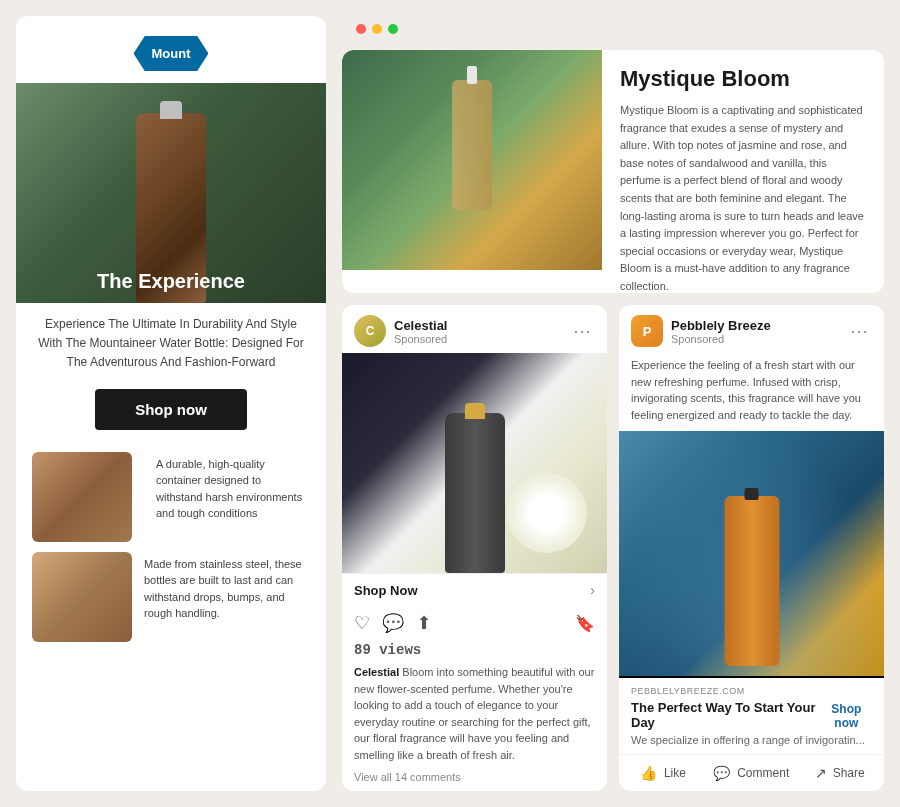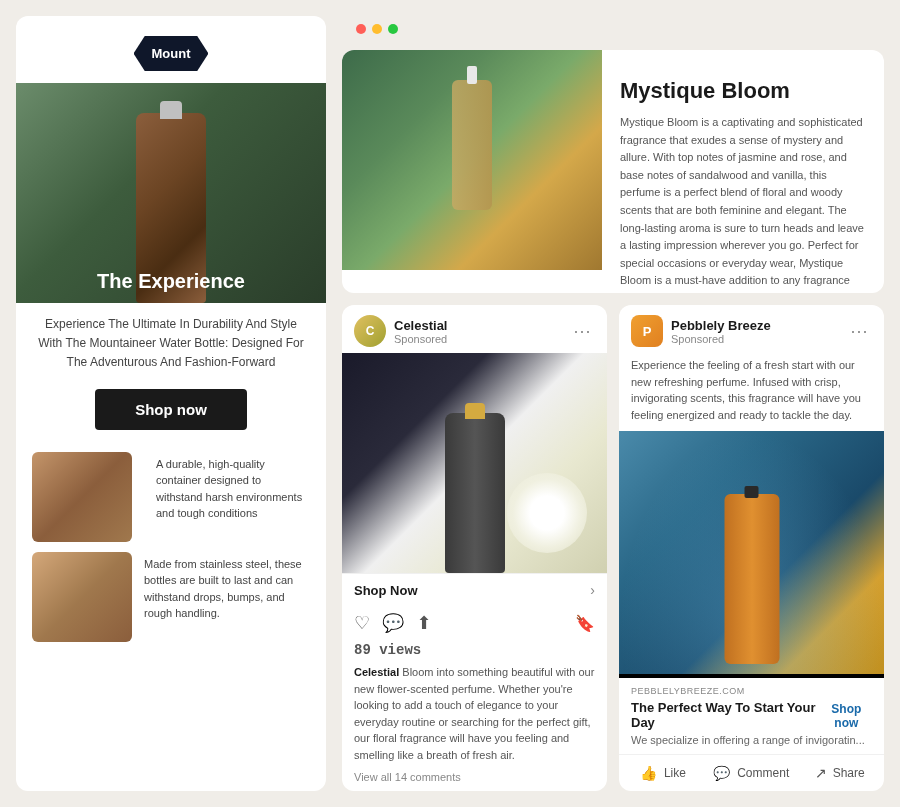--- a/index.html
+++ b/index.html
@@ -20,21 +20,21 @@
       background: #fff;
       border-radius: 12px;
       overflow: hidden;
       display: flex;
       flex-direction: column;
       align-items: center;
       padding-bottom: 16px;
     }
 
     .mount-badge {
-      background: #0f172a;
+      background: #0369a1;
       color: #fff;
       font-size: 13px;
       font-weight: 600;
       padding: 10px 18px;
       clip-path: polygon(15% 0%, 85% 0%, 100% 50%, 85% 100%, 15% 100%, 0% 50%);
       margin-top: 20px;
       margin-bottom: 12px;
     }
 
     .left-panel .headline {
@@ -199,21 +199,21 @@
       top: -14px;
       left: 50%;
       transform: translateX(-50%);
       width: 10px;
       height: 18px;
       background: #e8e8e8;
       border-radius: 2px;
     }
 
     .mystique-info {
-      padding: 28px 18px;
+      padding: 16px 18px;
       flex: 1;
     }
 
     .mystique-info h2 {
       font-size: 22px;
       font-weight: 700;
       color: #1a1a1a;
       margin-bottom: 10px;
     }
 
@@ -450,21 +450,21 @@
     }
 
     .water-splash {
       position: absolute;
       top: 0; left: 0; right: 0; bottom: 0;
       background: radial-gradient(ellipse at 50% 80%, rgba(100,180,220,0.4) 0%, transparent 70%);
     }
 
     .pebblely-bottom {
       padding: 8px 12px;
-      border-top: 4px solid #000000;
+      border-top: 2px solid #000000;
       display: flex;
       flex-direction: column;
       gap: 4px;
     }
 
     .pebblely-url {
       font-size: 9px;
       color: #888;
       text-transform: uppercase;
       letter-spacing: 0.5px;

